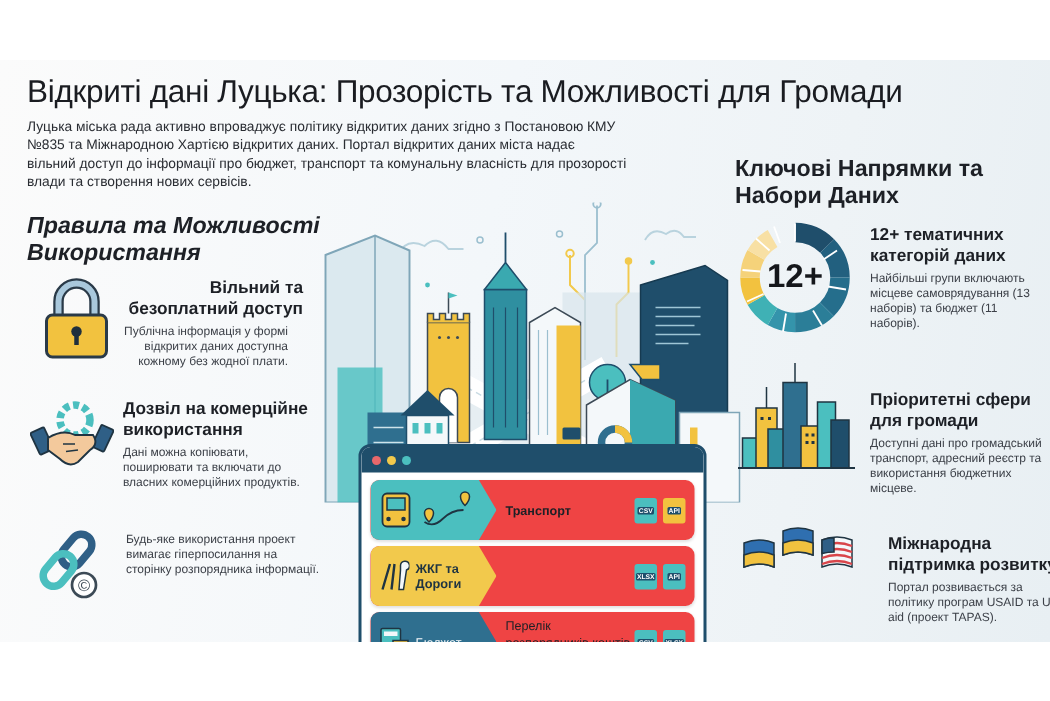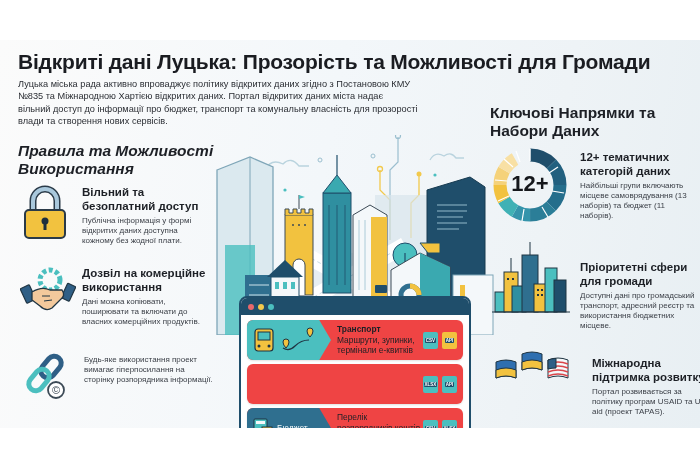--- a/index.html
+++ b/index.html
@@ -3,34 +3,34 @@
 <meta charset="utf-8">
 <style>
   * { box-sizing: border-box; margin: 0; padding: 0; }
   html, body { width: 700px; height: 467px; background: #ffffff; overflow: hidden; }
   body { font-family: "Liberation Sans", "DejaVu Sans", sans-serif; color: #1d1f24; position: relative; }
   .canvas {
     position: absolute; left: 0; top: 40px; width: 700px; height: 388px;
     background: linear-gradient(100deg, #fbfbfb 0%, #f3f7fa 45%, #eef3f6 75%, #e8eff3 100%);
     overflow: hidden;
   }
-  .title { position: absolute; left: 18px; top: 10px; font-size: 21px; font-weight: bold; letter-spacing: -0.2px; color: #1a1c21; white-space: nowrap; }
+  .title { position: absolute; left: 18px; top: 10px; font-size: 21px; font-weight: normal; letter-spacing: -0.2px; color: #1a1c21; white-space: nowrap; }
   .intro { position: absolute; left: 18px; top: 38px; width: 400px; font-size: 9.2px; line-height: 12.3px; color: #2a2d33; }
 
   .section-h { position: absolute; font-size: 15.5px; font-weight: bold; line-height: 18px; color: #1d2026; }
   .left-h { left: 18px; top: 102px; width: 210px; font-style: italic; }
   .right-h { left: 490px; top: 64px; width: 200px; }
 
   .feature { position: absolute; display: flex; }
   .feature .ic { width: 56px; height: 56px; flex: none; position: relative; }
   .feature .txt { margin-left: 6px; }
   .feature .ft { font-size: 11.5px; font-weight: bold; line-height: 14px; color: #1d2026; }
   .feature .fd { font-size: 8px; line-height: 10px; color: #3c4048; margin-top: 3px; }
 
-  .f1 { left: 20px; top: 145px; }
+  .f1 { left: 20px; top: 145px; text-align: right; }
   .f2 { left: 20px; top: 226px; }
   .f3 { left: 22px; top: 312px; }
   .r2 { left: 492px; top: 200px; }
   .r3 { left: 492px; top: 308px; }
   .r-txt { position: absolute; }
   .r1t { left: 580px; top: 110px; width: 115px; }
   .r2t { left: 580px; top: 220px; width: 115px; }
   .r3t { left: 580px; top: 316px; width: 115px; margin-left: 12px; }
   .rt { font-size: 11.5px; font-weight: bold; line-height: 14px; color: #1d2026; }
   .rd { font-size: 8px; line-height: 10px; color: #3c4048; margin-top: 3px; }
@@ -280,33 +280,39 @@
           <rect x="5" y="8" width="12" height="8" fill="#4bbfbf" stroke="#1f3442" stroke-width="1"></rect>
           <circle cx="6" cy="22" r="1.5" fill="#1f3442"></circle>
             <circle cx="16" cy="22" r="1.5" fill="#1f3442"></circle>
           <path d="M30 24 q6 4 12 -2 q6 -6 14 -6" fill="none" stroke="#1f3442" stroke-width="1.2"></path>
           <path d="M30 18 a3 3 0 1 1 6 0 q0 3 -3 6 q-3 -3 -3 -6z" fill="#f2c23f" stroke="#1f3442" stroke-width="1"></path>
           <path d="M54 7 a3 3 0 1 1 6 0 q0 3 -3 6 q-3 -3 -3 -6z" fill="#f2c23f" stroke="#1f3442" stroke-width="1"></path>
         </svg>
       </div>
       <div class="desc">
         <b>Транспорт</b>
-        <span>Маршрути, зупинки, термінали е-квитків</span>
       </div>
       <div class="badges">
         <div class="badge" style="background:#4bbfbf">
             <span>CSV</span>
           </div>
         <div class="badge" style="background:#f2c23f">
             <span>API</span>
           </div>
       </div>
     </div>
 
     <div class="row row2">
+      <div class="tag" style="background:#f2c94c">
+        <svg width="20" height="22" viewBox="0 0 20 22">
+          <path d="M2 20 L7 3 M8 20 L10 3" stroke="#1f3442" stroke-width="1.6"></path>
+          <path d="M14 4 a3 3 0 1 1 4 3 L16 20 L13 20 L14 7z" fill="#f4f8fa" stroke="#1f3442" stroke-width="1"></path>
+        </svg>
+        <span class="tag-label" style="color:#1f3442; width:44px;">ЖКГ та Дороги</span>
+      </div>
       <div class="badges">
         <div class="badge" style="background:#4bbfbf">
             <span>XLSX</span>
           </div>
         <div class="badge" style="background:#4bbfbf">
             <span>API</span>
           </div>
       </div>
     </div>
 

